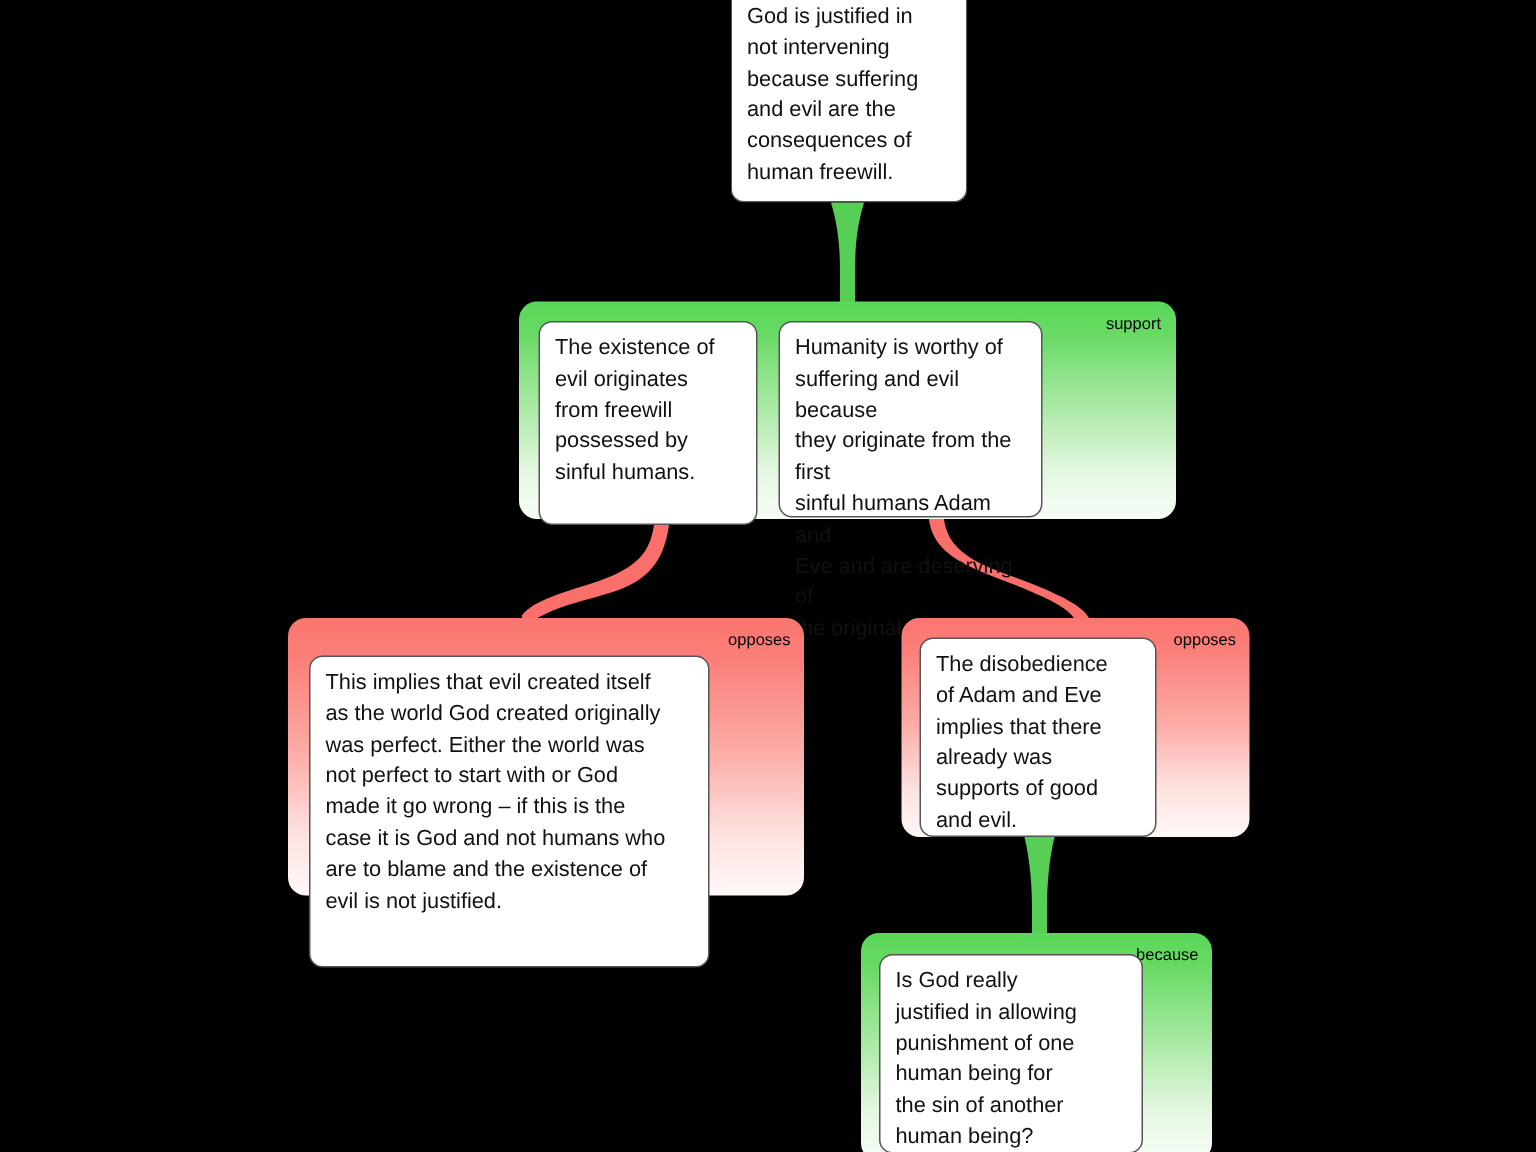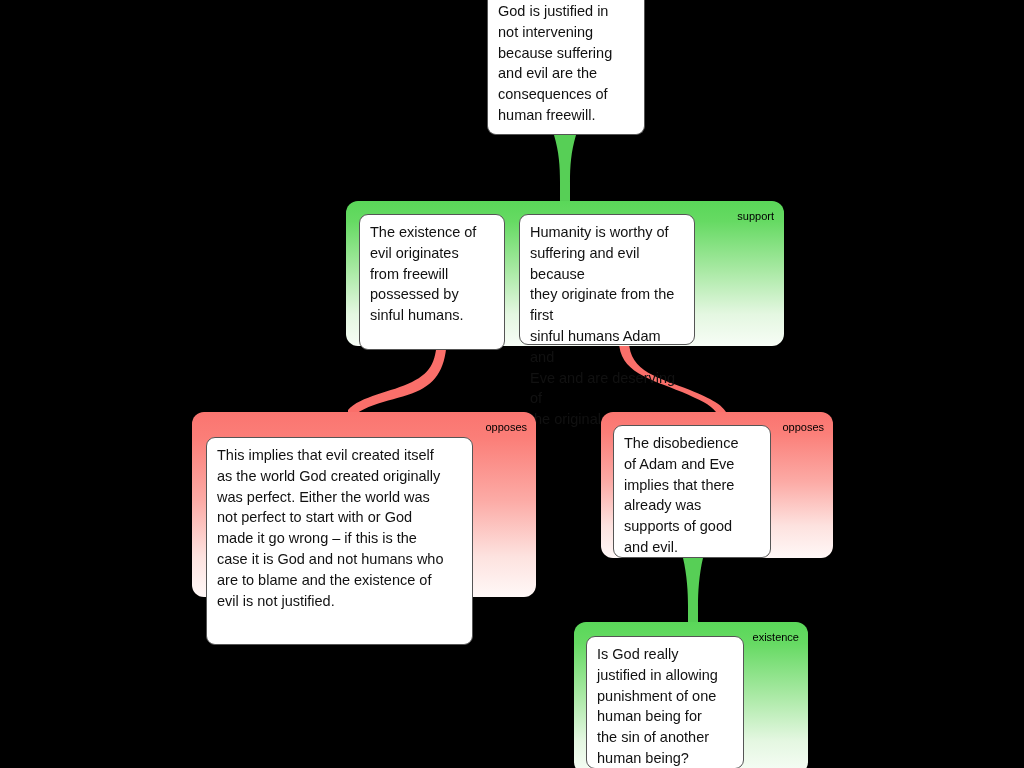--- a/index.html
+++ b/index.html
@@ -154,22 +154,22 @@
     <span class="group-label" style="right:9px;">opposes</span>
   </div>
   <div class="claim" style="left:613px; top:425px; width:158px; height:133px;">The disobedience
 of Adam and Eve
 implies that there
 already was
 supports of good
 and evil.</div>
 
   <div class="group support" style="left:574px; top:622px; width:234px; height:152px;">
-    <span class="group-label" style="right:9px;">existence</span>
+    <span class="group-label" style="right:9px;">because</span>
   </div>
-  <div class="claim" style="left:586px; top:636px; width:158px; height:133px;">Is God really
+  <div class="claim" style="left:586px; top:636px; width:176px; height:133px;">Is God really
 justified in allowing
 punishment of one
 human being for
 the sin of another
 human being?</div>
 
 </div>
 
 </body></html>

